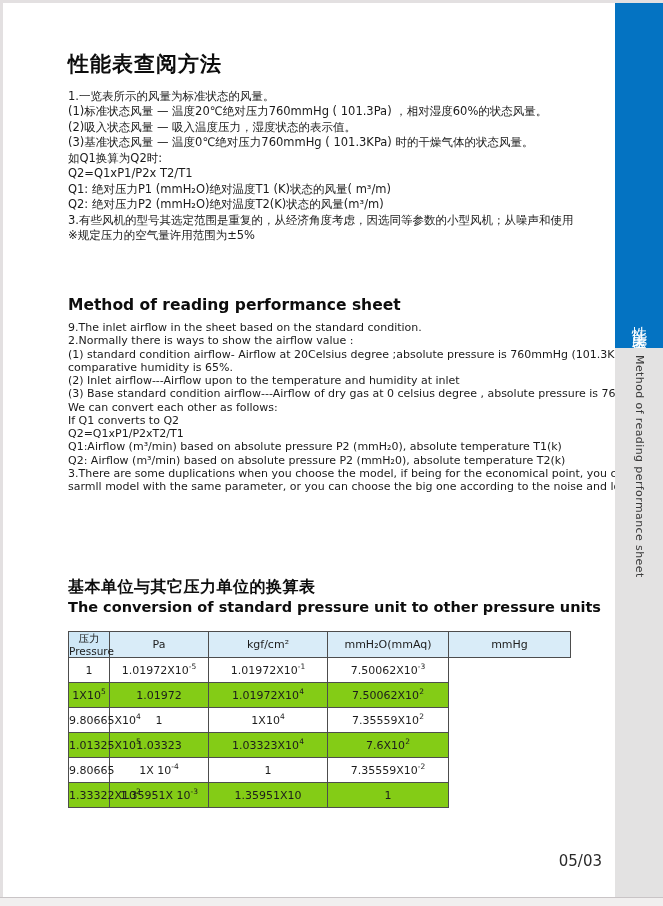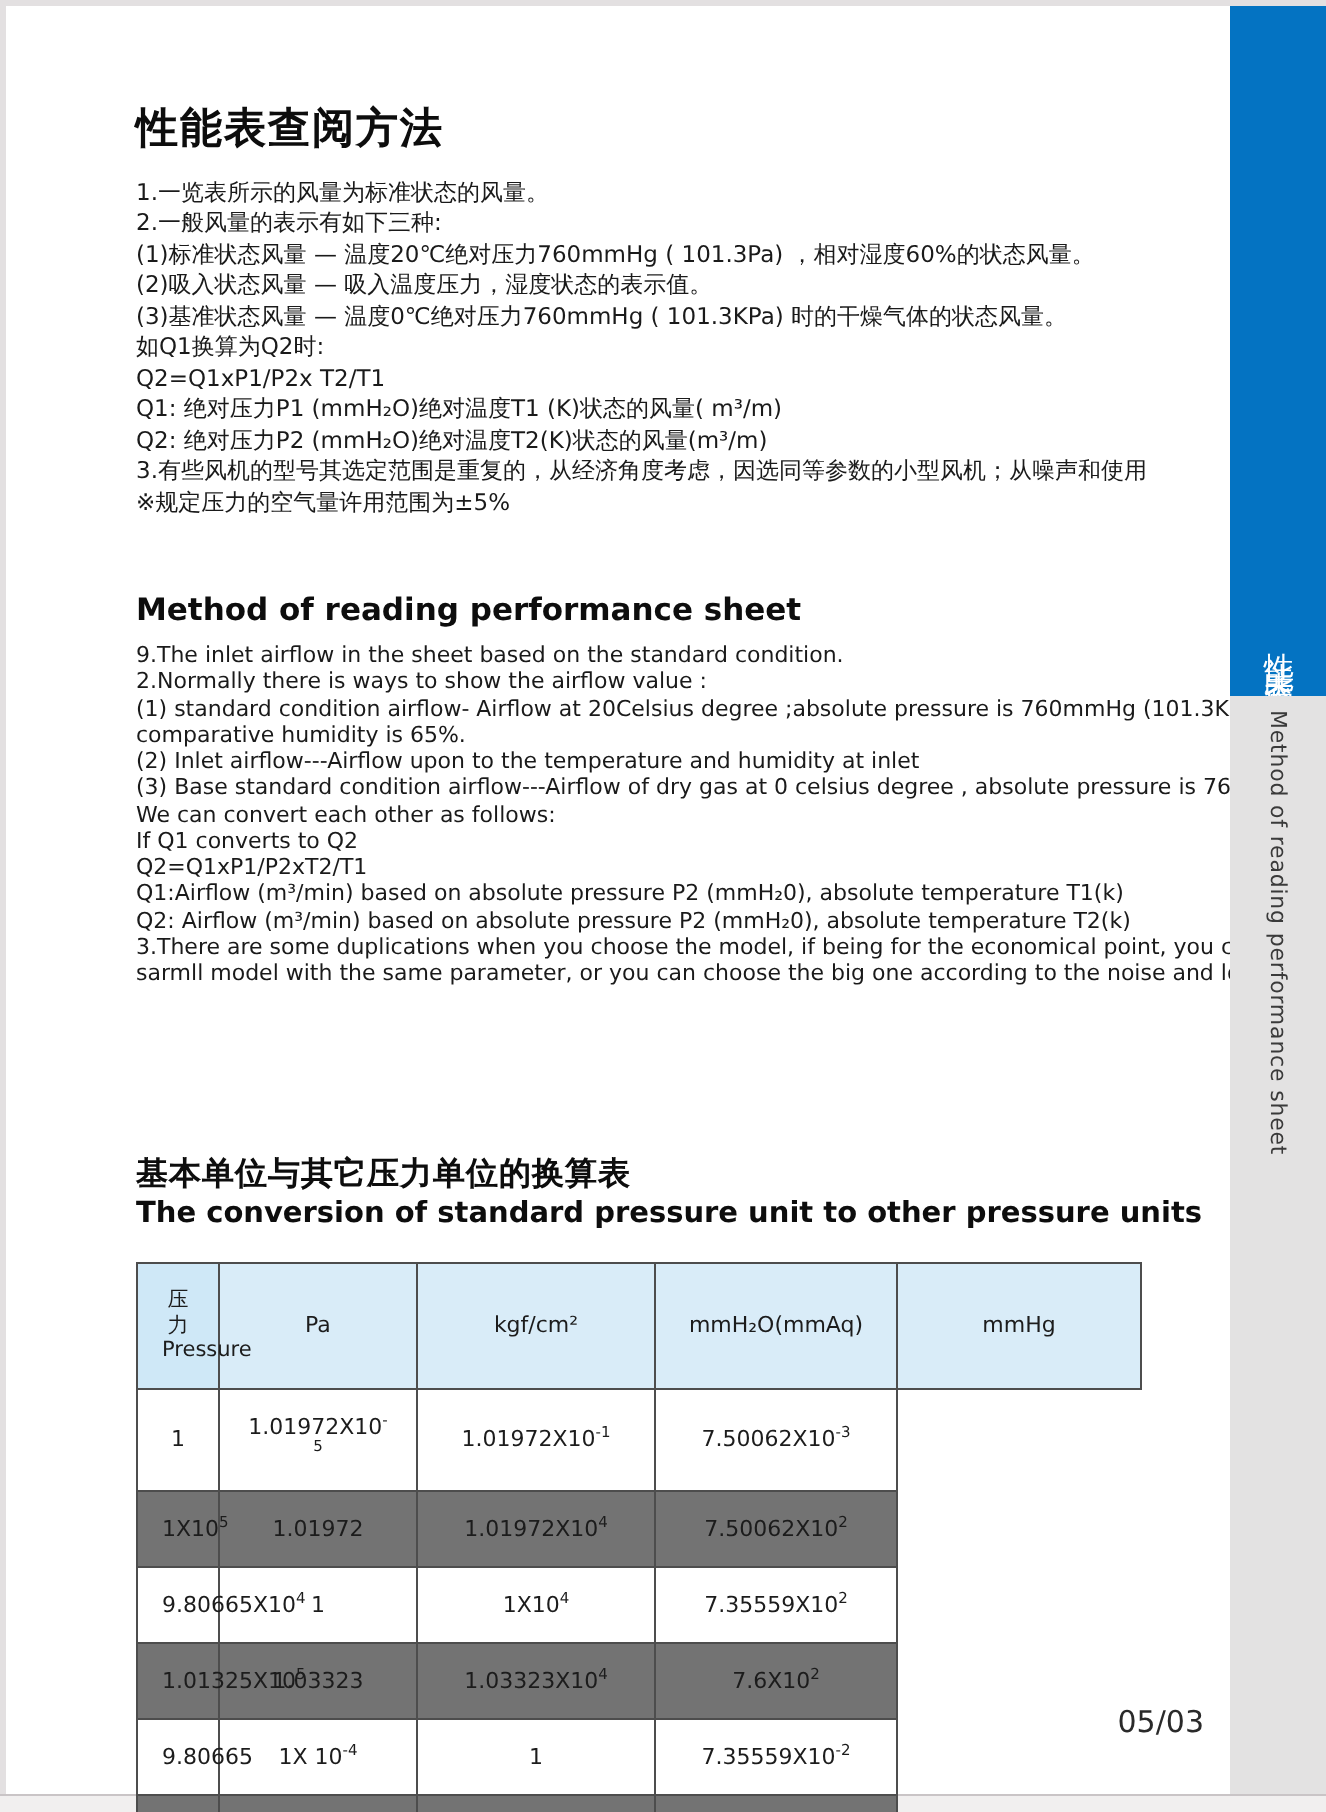--- a/index.html
+++ b/index.html
@@ -22,24 +22,24 @@
   .h-cn-sub  { position:absolute; left:68px; top:577px; font-size:16px; font-weight:bold; letter-spacing:0.5px; color:#0d0d0d; }
   .h-en-sub  { position:absolute; left:68px; top:599px; font-size:14.5px; font-weight:bold; color:#0d0d0d; }
 
   
   .cn-block { position:absolute; left:68px; top:89px; width:515px; font-size:11.5px; line-height:15.45px; color:#1a1a1a; white-space:nowrap; }
   .en-block { position:absolute; left:68px; top:321px; width:540px; font-size:11px; line-height:13.25px; color:#1a1a1a; white-space:nowrap; }
 
   
   .conv-table-wrap { position:absolute; left:68px; top:631px; }
   table { border-collapse:collapse; table-layout:fixed; width:502px; }
-  td, th { border:1px solid #4d4d4d; text-align:center; vertical-align:middle; height:25px; font-size:11px; font-weight:normal; padding:12px; }
+  td, th { border:1px solid #4d4d4d; text-align:center; vertical-align:middle; height:25px; font-size:11px; font-weight:normal; padding:0; }
   thead th { background:#d9ecf8; }
   td.rowlabel { background:#cfe8f7; font-size:10.5px; line-height:12.5px; }
-  tr.alt td { background:#737373; }
+  tr.alt td { background:#84cc16; }
   td sup, th sup { font-size:7.5px; vertical-align:super; line-height:0; }
 
   
   .page-num { position:absolute; left:540px; top:852px; width:62px; text-align:right; font-size:15px; color:#2a2a2a; }
 
   
   .tab-blue { position:absolute; left:615px; top:3px; width:48px; height:345px; }
   .tab-gray { position:absolute; left:615px; top:348px; width:48px; height:549px; background:#e3e2e2; }
   .tab-blue .vtext-cn {
     position:absolute; bottom:3px; left:50%; transform:translateX(-50%);
@@ -55,21 +55,20 @@
 </head>
 <body>
 
 <div class="edge-top"></div>
 <div class="edge-left"></div>
 <div class="edge-bottom"></div>
 
 <div class="h-cn-main">性能表查阅方法</div>
 <div class="cn-block">
     <div>1.一览表所示的风量为标准状态的风量。</div>
-    <div>2.一般风量的表示有如下三种:</div>
     <div>(1)标准状态风量 — 温度20℃绝对压力760mmHg ( 101.3Pa) ，相对湿度60%的状态风量。</div>
     <div>(2)吸入状态风量 — 吸入温度压力，湿度状态的表示值。</div>
     <div>(3)基准状态风量 — 温度0℃绝对压力760mmHg ( 101.3KPa) 时的干燥气体的状态风量。</div>
     <div>如Q1换算为Q2时:</div>
     <div>Q2=Q1xP1/P2x T2/T1</div>
     <div>Q1: 绝对压力P1 (mmH₂O)绝对温度T1 (K)状态的风量( m³/m)</div>
     <div>Q2: 绝对压力P2 (mmH₂O)绝对温度T2(K)状态的风量(m³/m)</div>
     <div>3.有些风机的型号其选定范围是重复的，从经济角度考虑，因选同等参数的小型风机；从噪声和使用</div>
     <div>※规定压力的空气量许用范围为±5%</div>
   </div>

